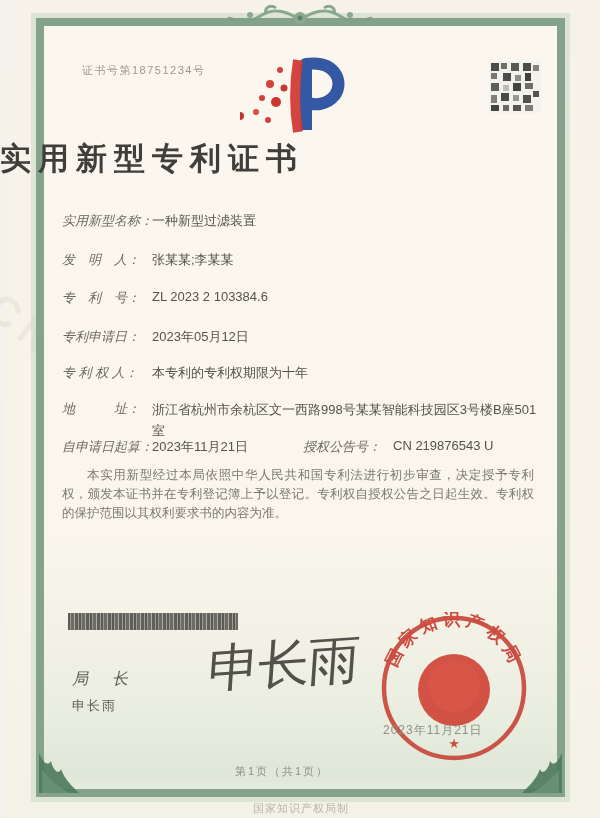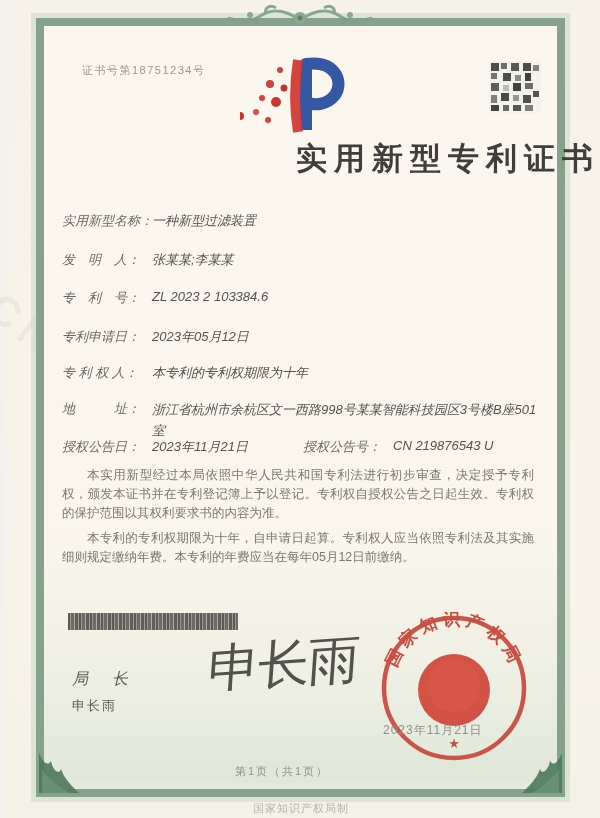--- a/index.html
+++ b/index.html
@@ -16,26 +16,26 @@
     border:8px solid #85a28b;
     outline:5px solid rgba(200,216,197,.55);
     background:linear-gradient(180deg,#fbf7ef 0%,#faf6ed 66%,#f3f1e6 80%,#e8eddf 91%,#dfe7d8 98%,#e5ebde 100%);
   }
   .soft{filter:blur(.35px);}
   .wm{position:absolute;font-size:42px;font-weight:bold;letter-spacing:8px;
     color:rgba(150,140,118,.10);transform:rotate(38deg);pointer-events:none;}
   .certno{position:absolute;left:62px;top:63px;font-size:11px;letter-spacing:1.5px;color:#9b988f;margin-left:20px;}
   .logo{position:absolute;left:240px;top:56px;}
   .qr{position:absolute;left:489px;top:61px;}
-  .title{position:absolute;left:0;top:138px;width:600px;text-align:right;
+  .title{position:absolute;left:0;top:138px;width:600px;text-align:left;
     font-family:"Liberation Serif","DejaVu Serif",serif;
     font-size:31px;font-weight:bold;letter-spacing:7px;color:#403e3b;}
   .frow{position:absolute;left:62px;width:478px;font-size:13px;color:#615f59;}
   .flabel{position:absolute;left:0;top:0;white-space:pre;color:#6b6963;font-style:italic;}
-  .fvalue{position:absolute;left:90px;top:0;color:#55534d;white-space:nowrap;font-style:italic;}
+  .fvalue{position:absolute;left:90px;top:0;color:#55534d;white-space:nowrap;}
   .fvalue.wrap{white-space:normal;width:392px;line-height:1.6;}
   .g2{position:absolute;left:241px;top:0;}
   .g2 .fvalue{left:90px;}
   .paras{position:absolute;left:62px;top:466px;width:480px;font-size:12.5px;
     line-height:19px;text-align:justify;color:#7a786f;}
   .paras p{margin:0 8px 6px 0;text-indent:2em;}
   .barcode{position:absolute;left:68px;top:613px;width:170px;height:17px;opacity:.85;
     background:repeating-linear-gradient(90deg,#3f3f3b 0 2px,#8a8a82 2px 3px,#54544e 3px 6px,#a2a29a 6px 7px,#454540 7px 10px,#8f8f87 10px 11px);}
   .signer-title{position:absolute;left:72px;top:669px;font-size:16px;letter-spacing:4px;color:#5d5c55;font-style:italic;}
   .signer-name{position:absolute;left:72px;top:697px;font-size:13px;letter-spacing:2px;color:#5d5c55;}
@@ -160,31 +160,30 @@
   </div>
   <div class="frow soft" style="top:364px;">
     <span class="flabel">专 利 权 人：</span>
     <span class="fvalue">本专利的专利权期限为十年</span>
   </div>
   <div class="frow soft" style="top:400px;">
     <span class="flabel">地　　　址：</span>
     <span class="fvalue wrap">浙江省杭州市余杭区文一西路998号某某智能科技园区3号楼B座501室</span>
   </div>
   <div class="frow soft" style="top:438px;">
-    <span class="flabel">授权公告日：</span>
+    <span class="flabel">自申请日起算：</span>
     <span class="fvalue">2023年11月21日</span>
     <span class="g2">
       <span class="flabel">授权公告号：</span>
       <span class="fvalue">CN 219876543 U</span>
     </span>
   </div>
 
   <div class="paras soft">
     <p>本实用新型经过本局依照中华人民共和国专利法进行初步审查，决定授予专利权，颁发本证书并在专利登记簿上予以登记。专利权自授权公告之日起生效。专利权的保护范围以其权利要求书的内容为准。</p>
-    <p>本专利的专利权期限为十年，自申请日起算。专利权人应当依照专利法及其实施细则规定缴纳年费。本专利的年费应当在每年05月12日前缴纳。</p>
   </div>
 
   <div class="barcode"></div>
 
   <div class="signer-title soft">局　长</div>
   <div class="signer-name soft">申长雨</div>
   <div class="signature">申长雨</div>
 
   <div class="issue-date soft">2023年11月21日</div>
 

